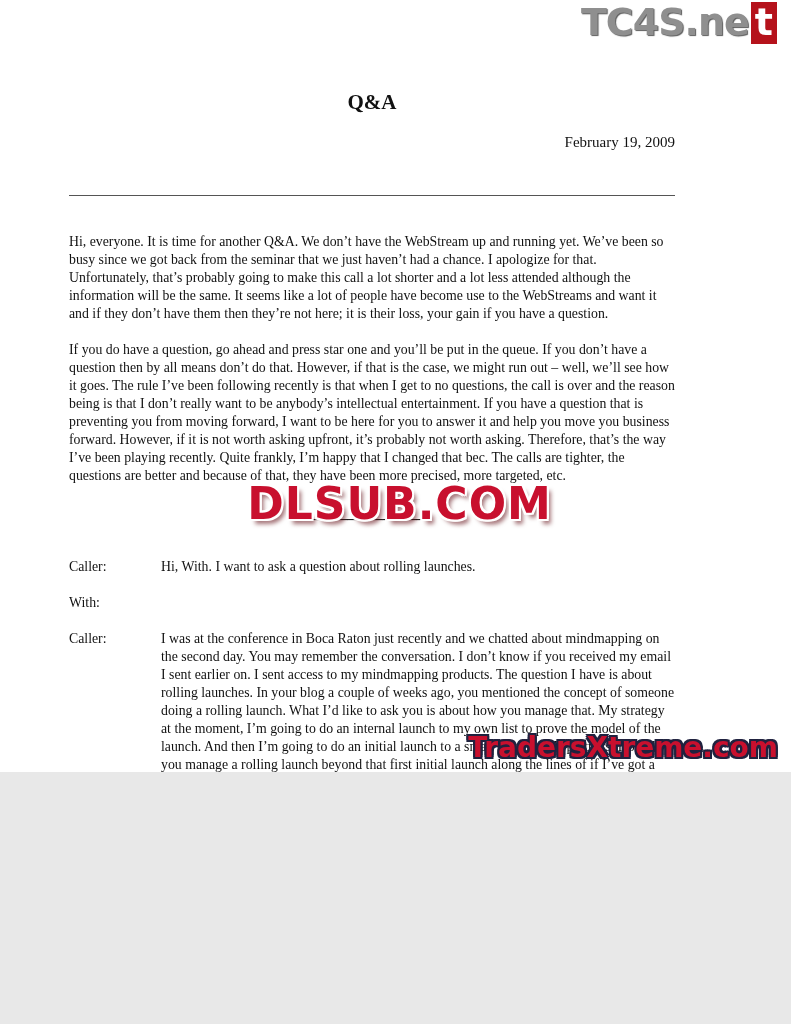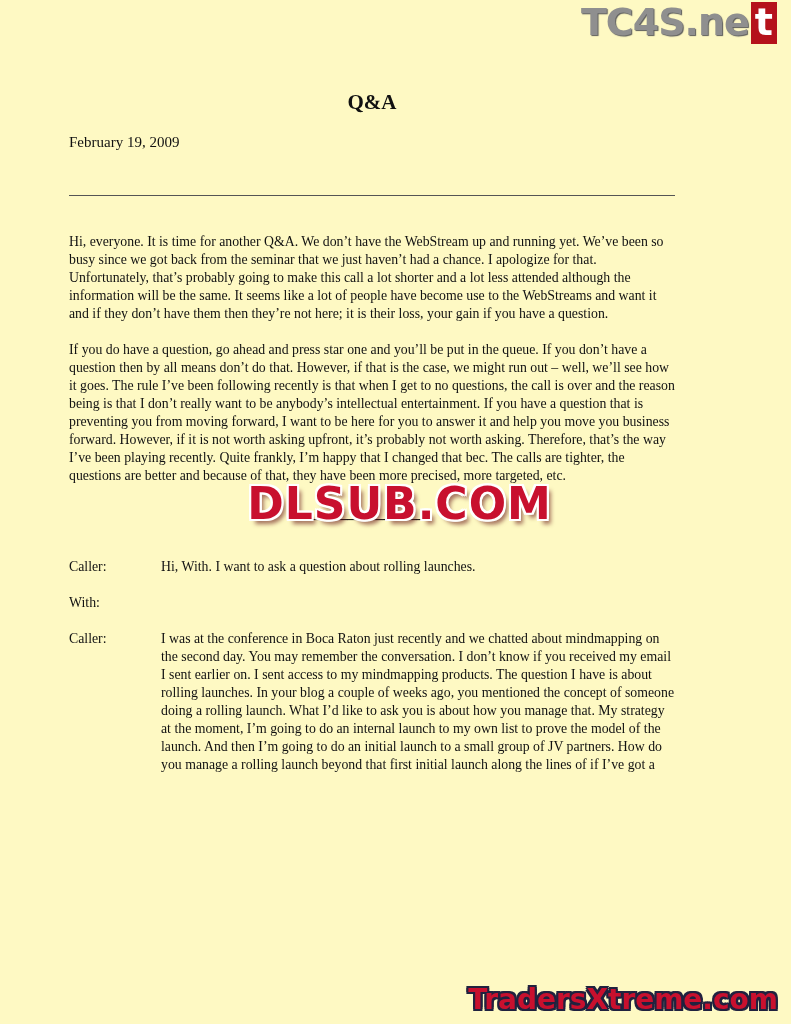--- a/index.html
+++ b/index.html
@@ -1,20 +1,20 @@
 <!DOCTYPE html>
 <html><head>
 <meta charset="utf-8">
 <style>
   html, body { margin:0; padding:0; background:#e8e8e8; }
   .page {
     position:relative;
-    width:791px; height:1024px;
+    width:791px; height:772px;
     margin:0 auto;
-    background:#fef9c3;
+    background:#ffffff;
     overflow:hidden;
     font-family:"Liberation Serif", serif;
     color:#111;
   }
 
   
   .top-logo {
     position:absolute; top:2px; right:14px;
     font-family:"DejaVu Sans", sans-serif;
     font-weight:bold; font-size:38px; line-height:1.1;
@@ -32,21 +32,21 @@
   
   .content { padding:92px 116px 0 69px; }
 
   .title {
     margin:0 0 22px 0;
     text-align:center;
     font-size:21px; font-weight:bold; line-height:1;
   }
   .date {
     margin:12px 0 45px 0;
-    text-align:left;
+    text-align:right;
     font-size:15px; line-height:1;
   }
   .rule {
     border:none; border-top:1px solid #555;
     margin:0 0 37px 0; height:0;
   }
 
   .para {
     margin:17px 0 18px 0;
     font-size:13.8px; line-height:18px;

